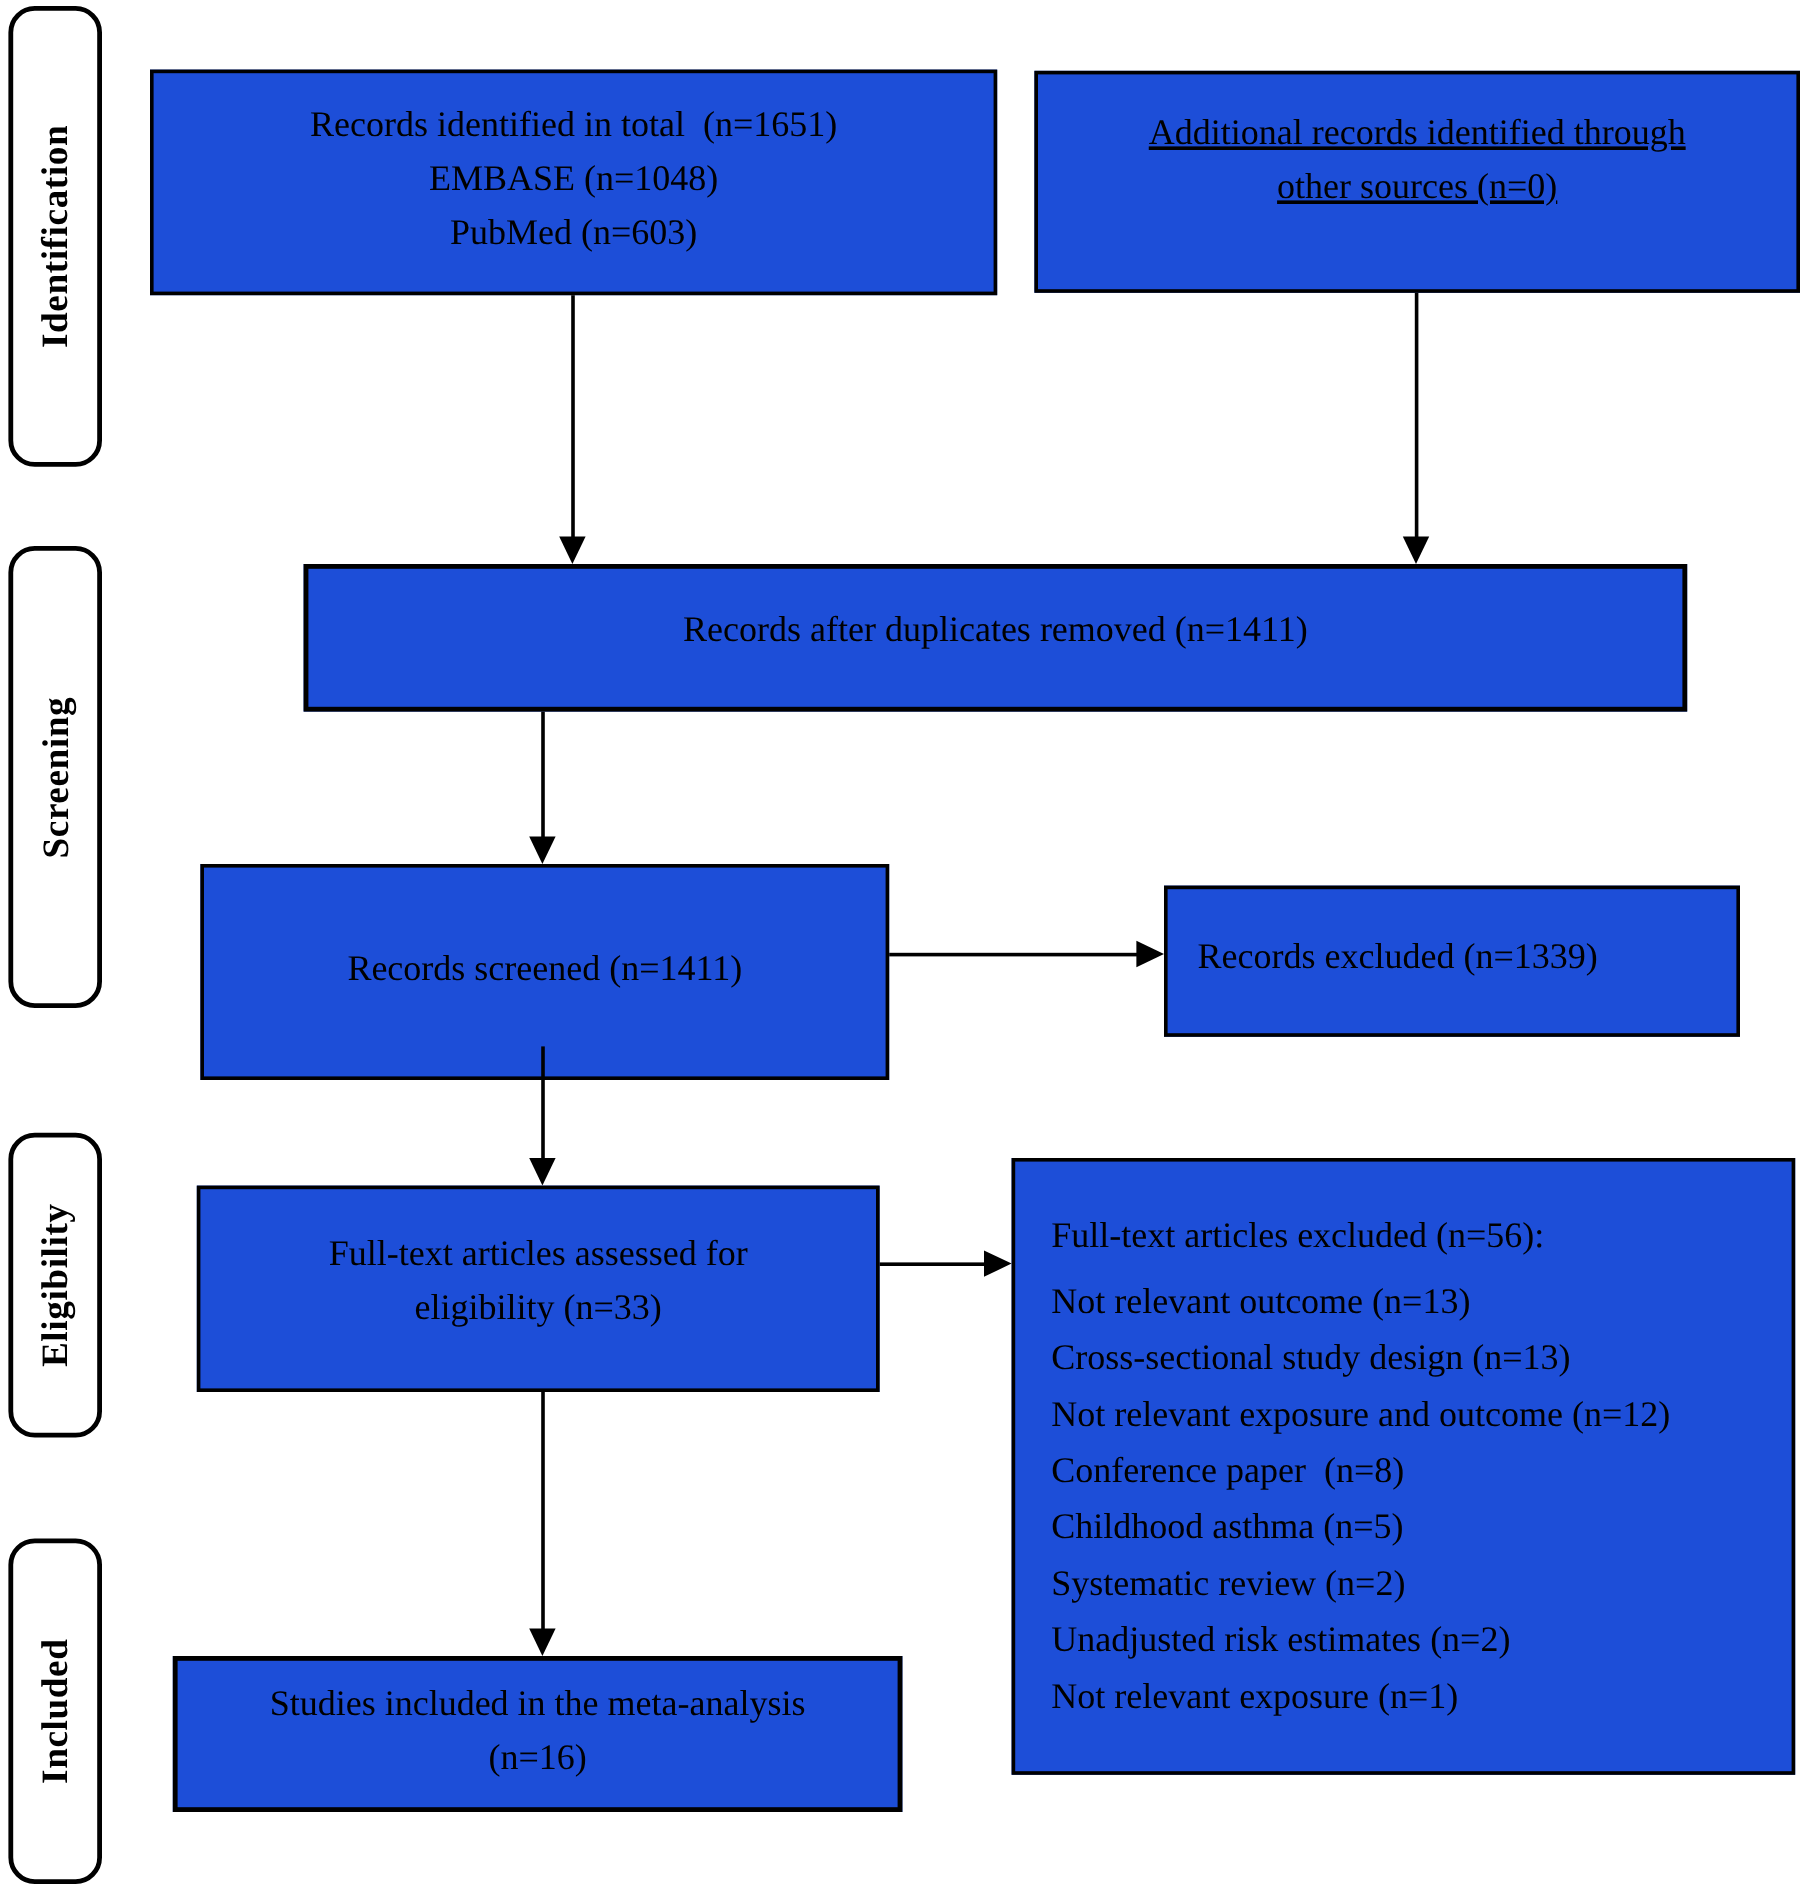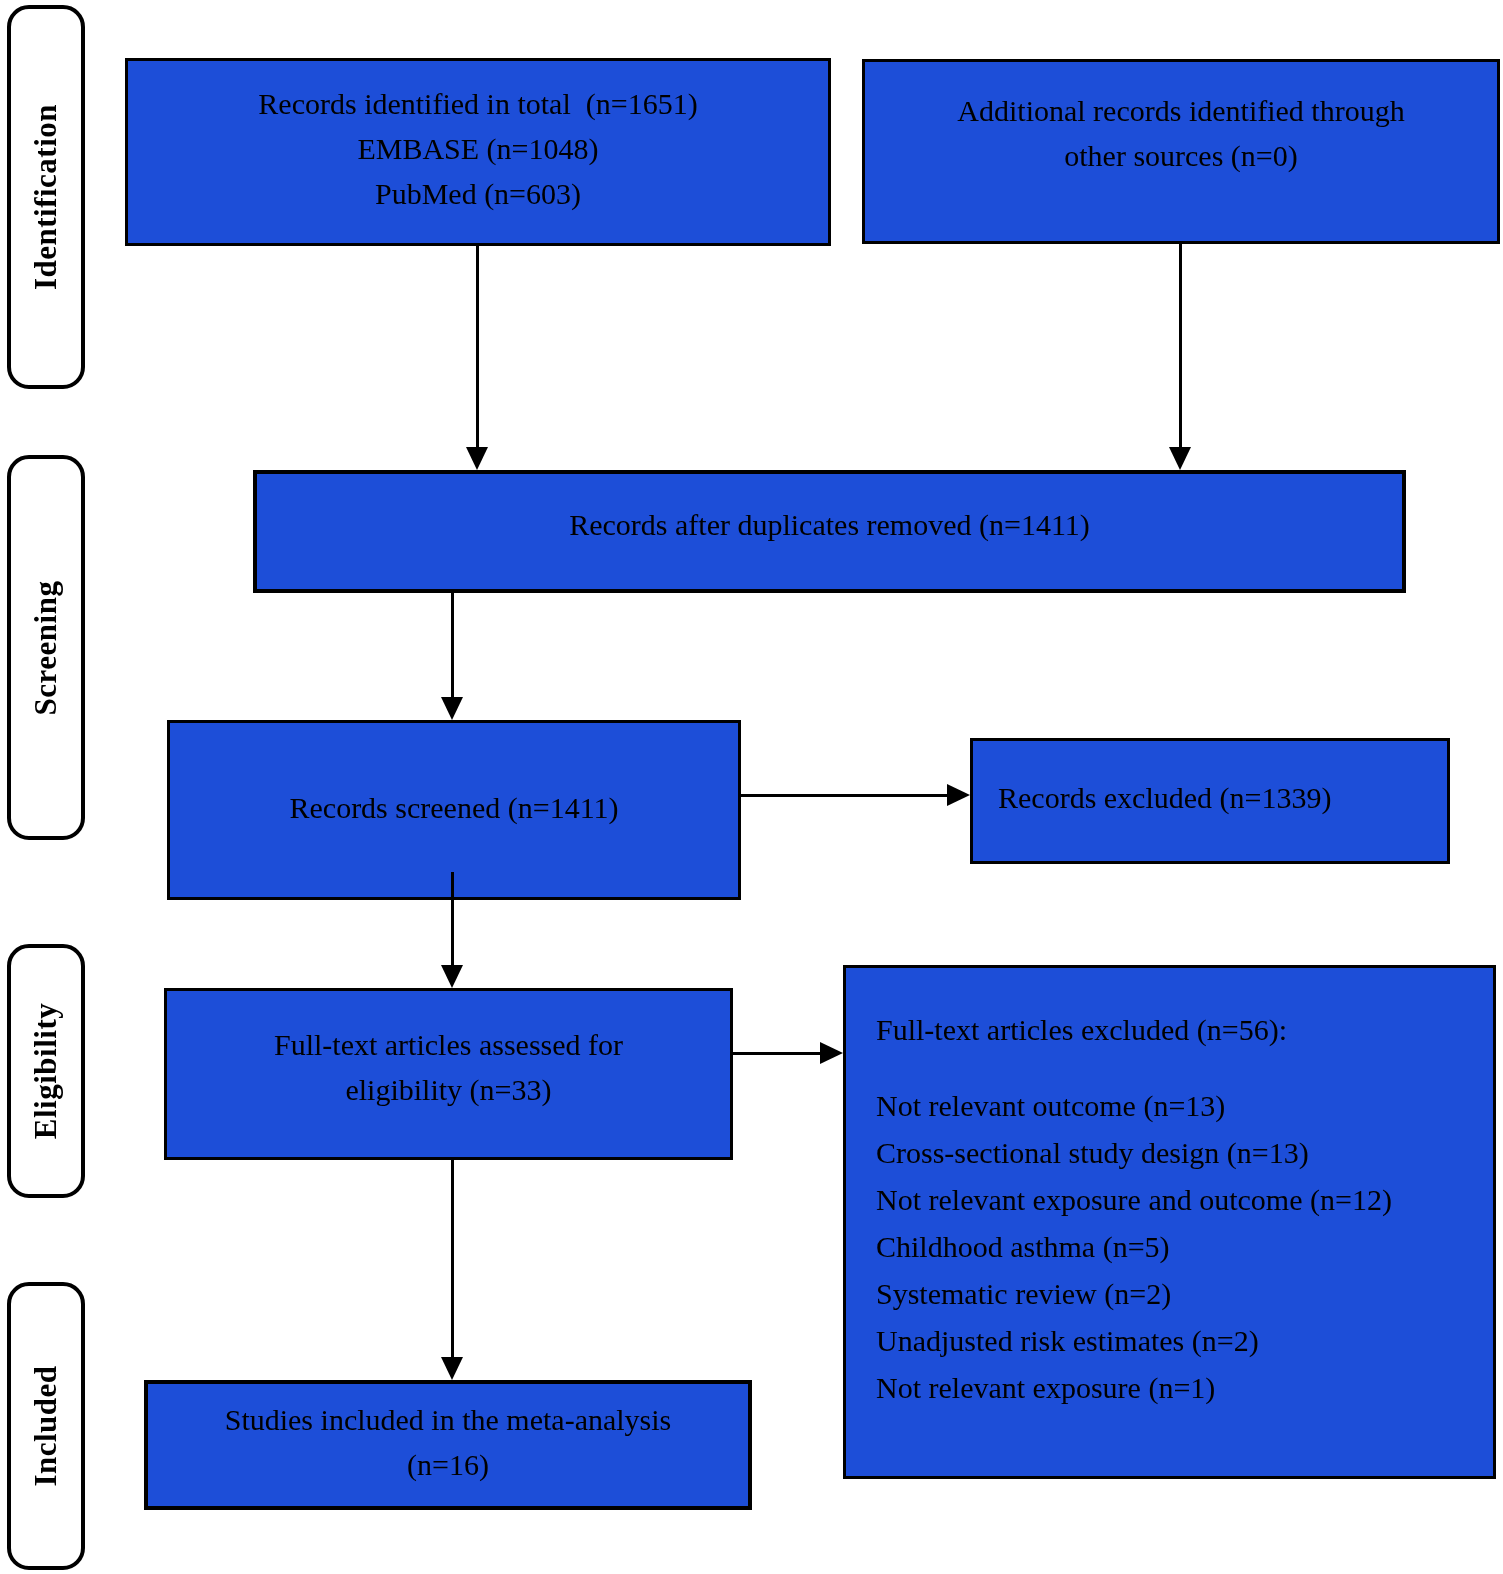--- a/index.html
+++ b/index.html
@@ -45,33 +45,33 @@
     text-align: center;
   }
   .box-text {
     white-space: pre-wrap;
     font-size: 30px;
     line-height: 45px;
   }
   .thick { border-width: 4px; }
 
   #box-identified { left: 125px; top: 58px; width: 706px; height: 188px; align-items: flex-start; padding-top: 20px; }
-  #box-additional { left: 862px; top: 59px; width: 638px; height: 185px; align-items: flex-start; padding-top: 26px; }
+  #box-additional { left: 862px; top: 59px; width: 638px; height: 185px; align-items: flex-start; padding-top: 26px; text-decoration: underline; }
   #box-duplicates { left: 253px; top: 470px; width: 1153px; height: 123px; padding-bottom: 14px; }
   #box-screened { left: 167px; top: 720px; width: 574px; height: 180px; padding-bottom: 6px; }
   #box-excluded { left: 970px; top: 738px; width: 480px; height: 126px; justify-content: flex-start; text-align: left; padding-left: 25px; padding-bottom: 8px; }
   #box-fulltext { left: 164px; top: 988px; width: 569px; height: 172px; padding-bottom: 14px; }
   #box-ft-excluded {
     left: 843px; top: 965px; width: 653px; height: 514px;
     display: block; text-align: left;
     padding: 38px 18px 0 30px;
   }
   #box-included-studies { left: 144px; top: 1380px; width: 608px; height: 130px; padding-bottom: 6px; border-width: 4px; align-items: center; }
 
-  .ft-header { font-size: 30px; line-height: 47px; margin-bottom: 29px; }
+  .ft-header { font-size: 30px; line-height: 47px; margin-bottom: 8px; }
   .ft-item { font-size: 30px; line-height: 47px; white-space: pre-wrap; }
 
   
   .vline { position: absolute; width: 3px; background: #000; }
   .hline { position: absolute; height: 3px; background: #000; }
   .head-down {
     position: absolute; width: 0; height: 0;
     border-left: 11px solid transparent;
     border-right: 11px solid transparent;
     border-top: 23px solid #000;
@@ -127,20 +127,21 @@
   <div class="fbox" id="box-fulltext">
     <div class="box-text">Full-text articles assessed for
 eligibility (n=33)</div>
   </div>
 
   <div class="fbox" id="box-ft-excluded">
     <div class="ft-header">Full-text articles excluded (n=56):</div>
     <div class="ft-item">Not relevant outcome (n=13)</div>
     <div class="ft-item">Cross-sectional study design (n=13)</div>
     <div class="ft-item">Not relevant exposure and outcome (n=12)</div>
+    <div class="ft-item">Conference paper  (n=8)</div>
     <div class="ft-item">Childhood asthma (n=5)</div>
     <div class="ft-item">Systematic review (n=2)</div>
     <div class="ft-item">Unadjusted risk estimates (n=2)</div>
     <div class="ft-item">Not relevant exposure (n=1)</div>
   </div>
 
   <div class="fbox" id="box-included-studies">
     <div class="box-text">Studies included in the meta-analysis
 (n=16)</div>
   </div>

